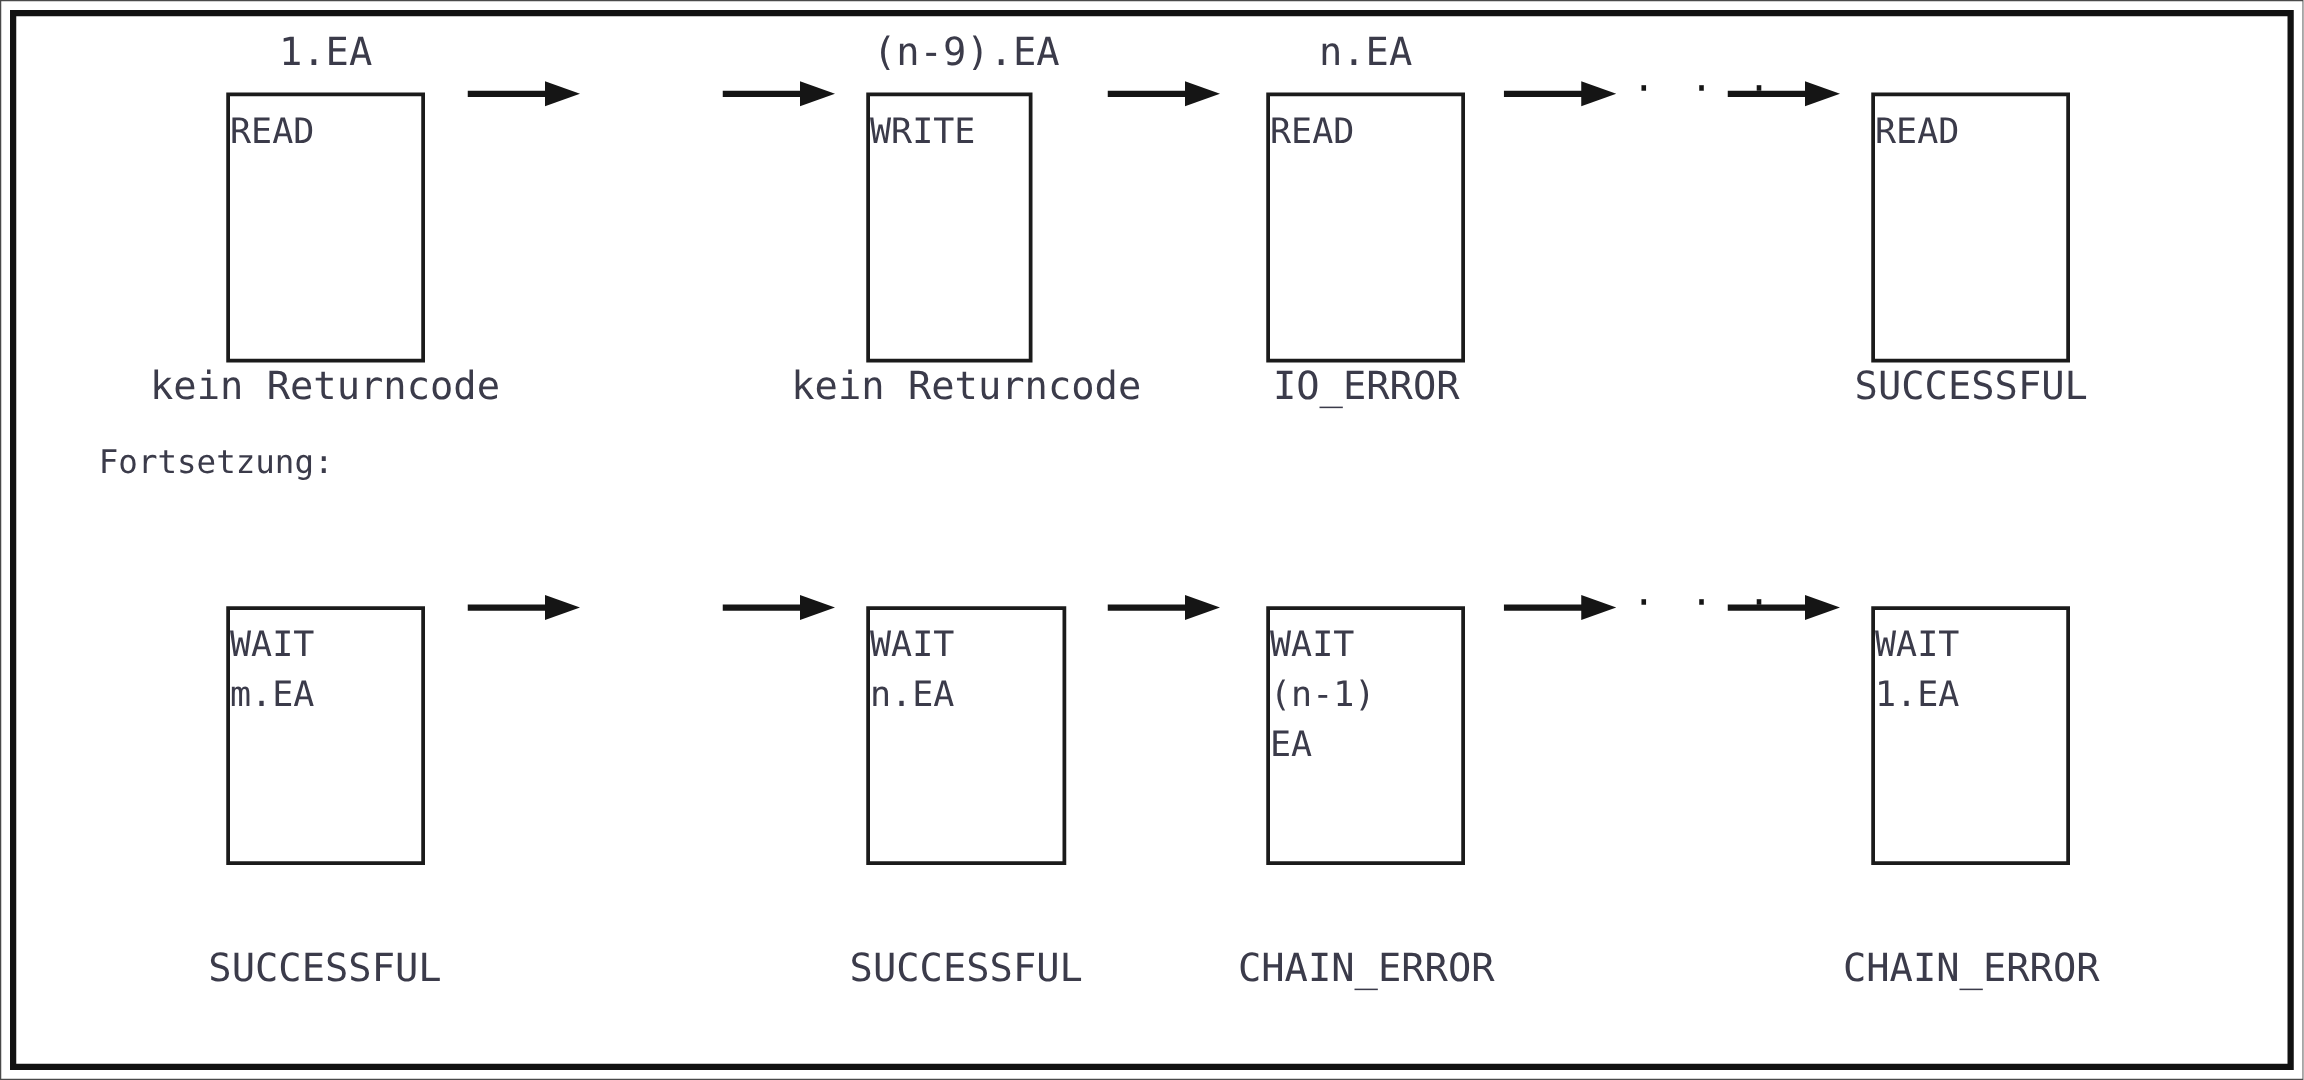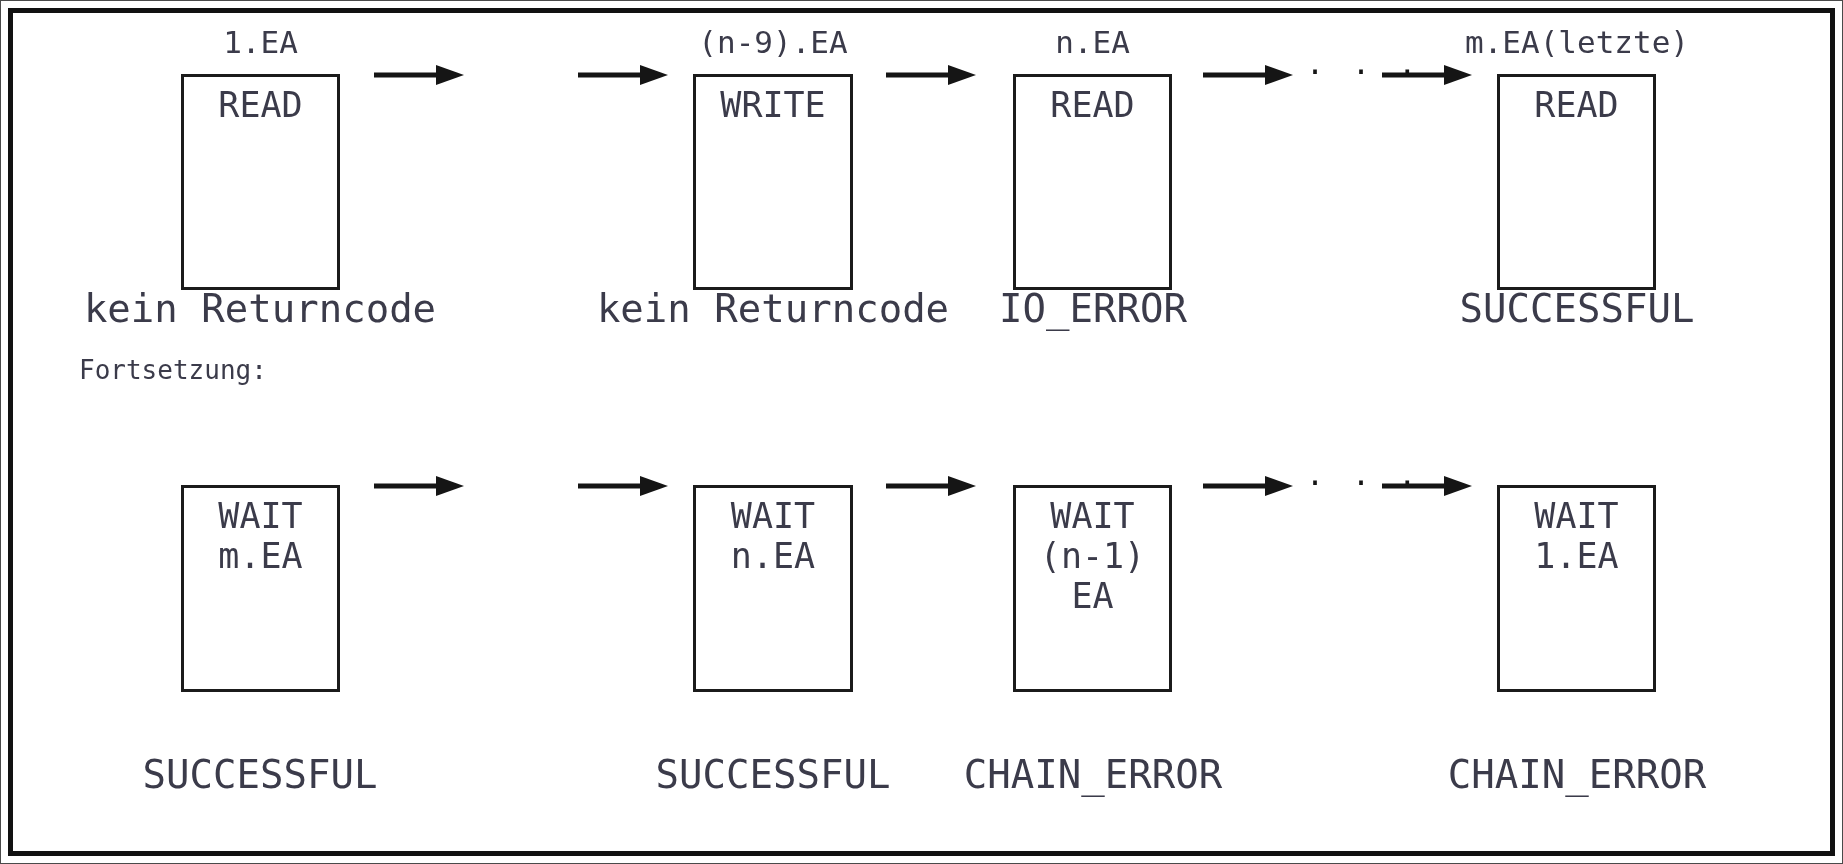--- a/index.html
+++ b/index.html
@@ -49,42 +49,42 @@
     position: absolute;
     box-sizing: border-box;
     border: 3px solid #1b1b1b;
     background: #ffffff;
   }
   .pbox .pbox-text {
     position: absolute;
     left: 0;
     right: 0;
     top: 8px;
-    text-align: center;
-    font-size: 35px;
+    text-align: left;
+    font-size: 28px;
     line-height: 40px;
     color: #3b3b4a;
     white-space: pre-line;
     letter-spacing: 0px;
   }
 
   
   .hdr {
     position: absolute;
     font-size: 31px;
     line-height: 34px;
     color: #3b3b4a;
     white-space: nowrap;
     text-align: center;
   }
 
   
   .rc {
     position: absolute;
-    font-size: 39px;
+    font-size: 31px;
     line-height: 34px;
     color: #3b3b4a;
     white-space: nowrap;
     text-align: center;
   }
 
   
   .section-label {
     position: absolute;
     font-size: 26px;
@@ -116,26 +116,25 @@
 <div id="page">
 
   <div class="outer-rule"></div>
   <div class="frame"></div>
 
   <div class="canvas">
 
     <div class="hdr" style="left:181px; top:25px; width:159px;">1.EA</div>
     <div class="hdr" style="left:693px; top:25px; width:160px;">(n-9).EA</div>
     <div class="hdr" style="left:1013px; top:25px; width:159px;">n.EA</div>
-    <div class="hdr" style="left:1457px; top:25px; width:240px;">m.EA(letzte)</div>
 
     <div class="pbox" style="left:181px; top:74px; width:159px; height:216px;">
       <div class="pbox-text">READ</div>
     </div>
-    <div class="pbox" style="left:693px; top:74px; width:160px; height:216px;">
+    <div class="pbox" style="left:693px; top:74px; width:133px; height:216px;">
       <div class="pbox-text">WRITE</div>
     </div>
     <div class="pbox" style="left:1013px; top:74px; width:159px; height:216px;">
       <div class="pbox-text">READ</div>
     </div>
     <div class="pbox" style="left:1497px; top:74px; width:159px; height:216px;">
       <div class="pbox-text">READ</div>
     </div>
 
     <div class="arrow" style="left:374px; top:62px; width:90px;">

